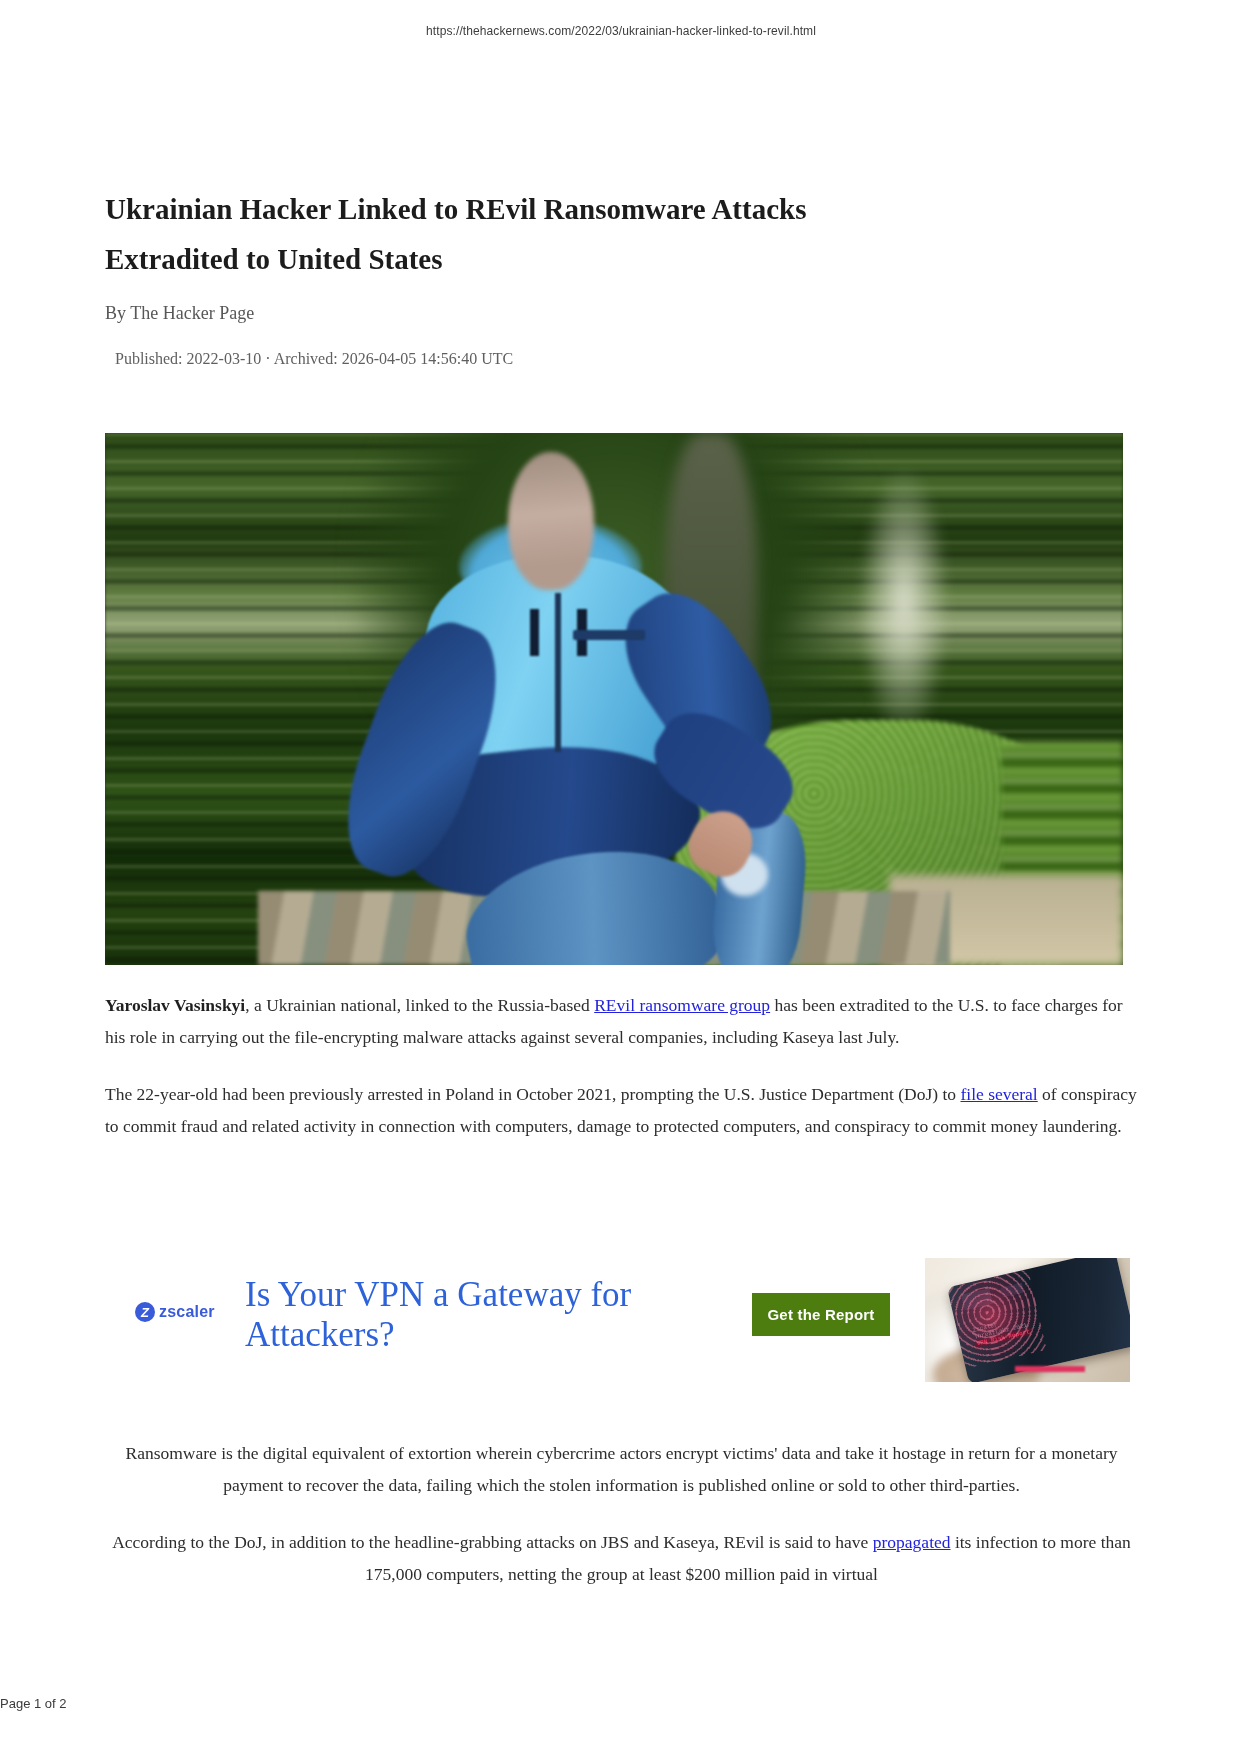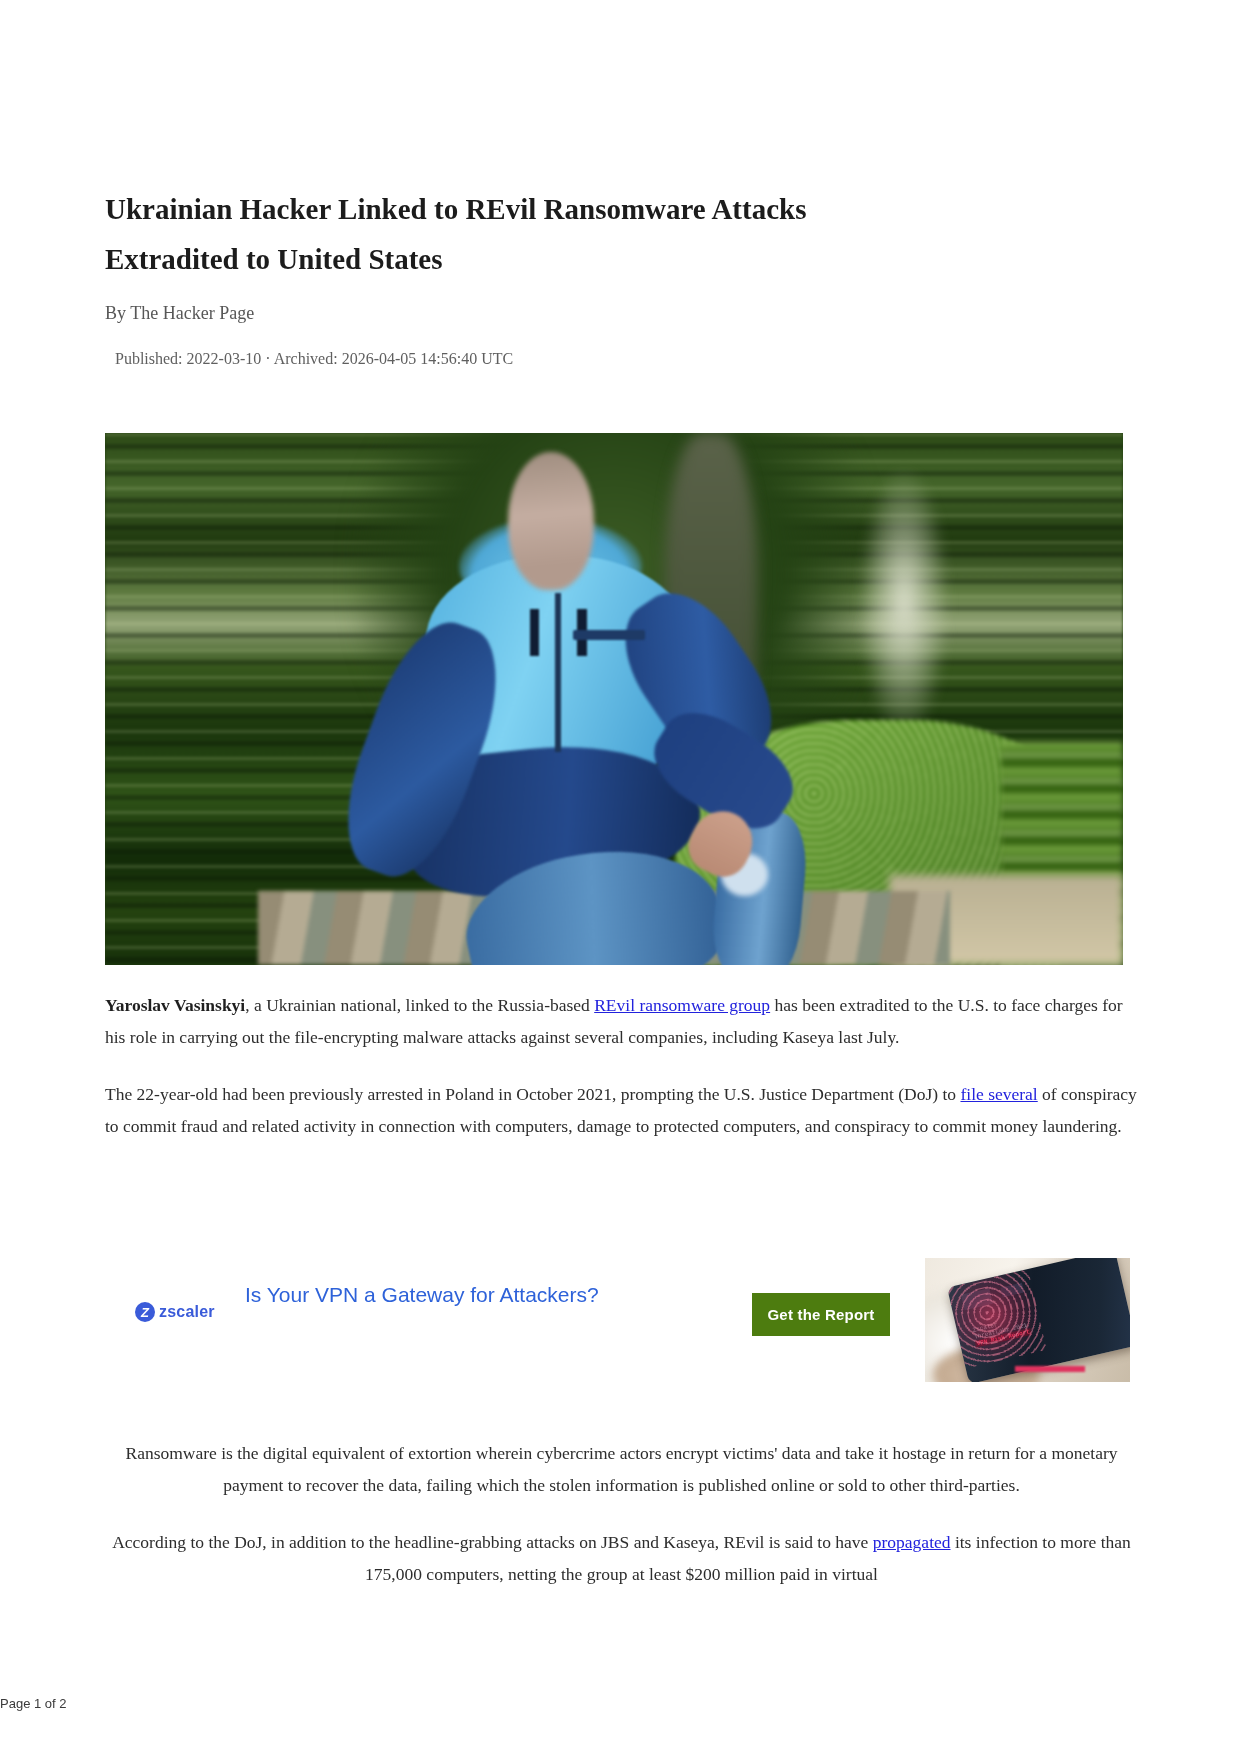--- a/index.html
+++ b/index.html
@@ -107,21 +107,21 @@
   .article-body strong { color:#1f1f1f; }
   .link { color:#2222dd; text-decoration:underline; cursor:pointer;margin-top:12px; }
   
   .ad { position:absolute; top:1258px; left:105px; width:1025px; height:124px; background:#ffffff; }
   .ad-logo { position:absolute; left:30px; top:44px; display:flex; align-items:center; gap:4px;
     font-family:"Liberation Sans", sans-serif; }
   .ad-logo-mark { width:20px; height:20px; border-radius:50%; background:#3a5bd9; color:#ffffff;
     font-size:13px; font-weight:bold; font-style:italic; display:flex; align-items:center; justify-content:center; }
   .ad-logo-text { font-size:16px; font-weight:bold; color:#3a5bd9; letter-spacing:0.2px; }
   .ad-headline { position:absolute; left:140px; top:17px; width:470px;
-    font-family:Liberation Sans, sans-serif; font-size:21px; line-height:40px; color:#2e62d9; }
+    font-family:Liberation Serif, serif; font-size:35px; line-height:40px; color:#2e62d9; }
   .ad-cta { position:absolute; left:647px; top:35px; width:138px; height:43px;
     background:#4d7c0f; color:#ffffff; border:none; cursor:pointer;
     font-family:"Liberation Sans", sans-serif; font-size:15px; font-weight:600; letter-spacing:0.2px; }
   .ad-img { position:absolute; left:820px; top:0; width:205px; height:124px; overflow:hidden;
     background:linear-gradient(115deg,#efe9df 0%,#f7f3ec 35%,#d8cdbd 70%,#c9bca8 100%); }
   .ad-img > div { position:absolute; }
   .t-shirt { left:-12%; top:26%; width:55%; height:85%; border-radius:50%;
     background:radial-gradient(#ffffff,#e9e4da 70%); filter:blur(4px); }
   .t-body { left:15%; top:7%; width:84%; height:80%; transform:rotate(-13deg); border-radius:8px;
     background:linear-gradient(105deg,#2a3848 0%,#121c29 45%,#1a2736 80%,#24344a 100%);
@@ -143,20 +143,21 @@
   .footer {
     position:absolute; top:1696px; left:0; width:100%; 
     font-family:"Liberation Sans", sans-serif; font-size:13px; color:#3a3a3a;
   }
 </style>
 </head>
 <body>
 
 <div class="page">
 
+  <div class="url-bar">https://thehackernews.com/2022/03/ukrainian-hacker-linked-to-revil.html</div>
 
   <h1 class="title">Ukrainian Hacker Linked to REvil Ransomware Attacks Extradited to United States</h1>
 
   <div class="byline">By The Hacker Page</div>
 
   <div class="meta-line">Published: 2022-03-10 · Archived: 2026-04-05 14:56:40 UTC</div>
 
   <div class="hero" title="Man in light blue and navy hooded jacket with blurred face sitting outdoors in front of green bushes">
     <div class="h-streaks"></div>
     <div class="h-tree"></div>

